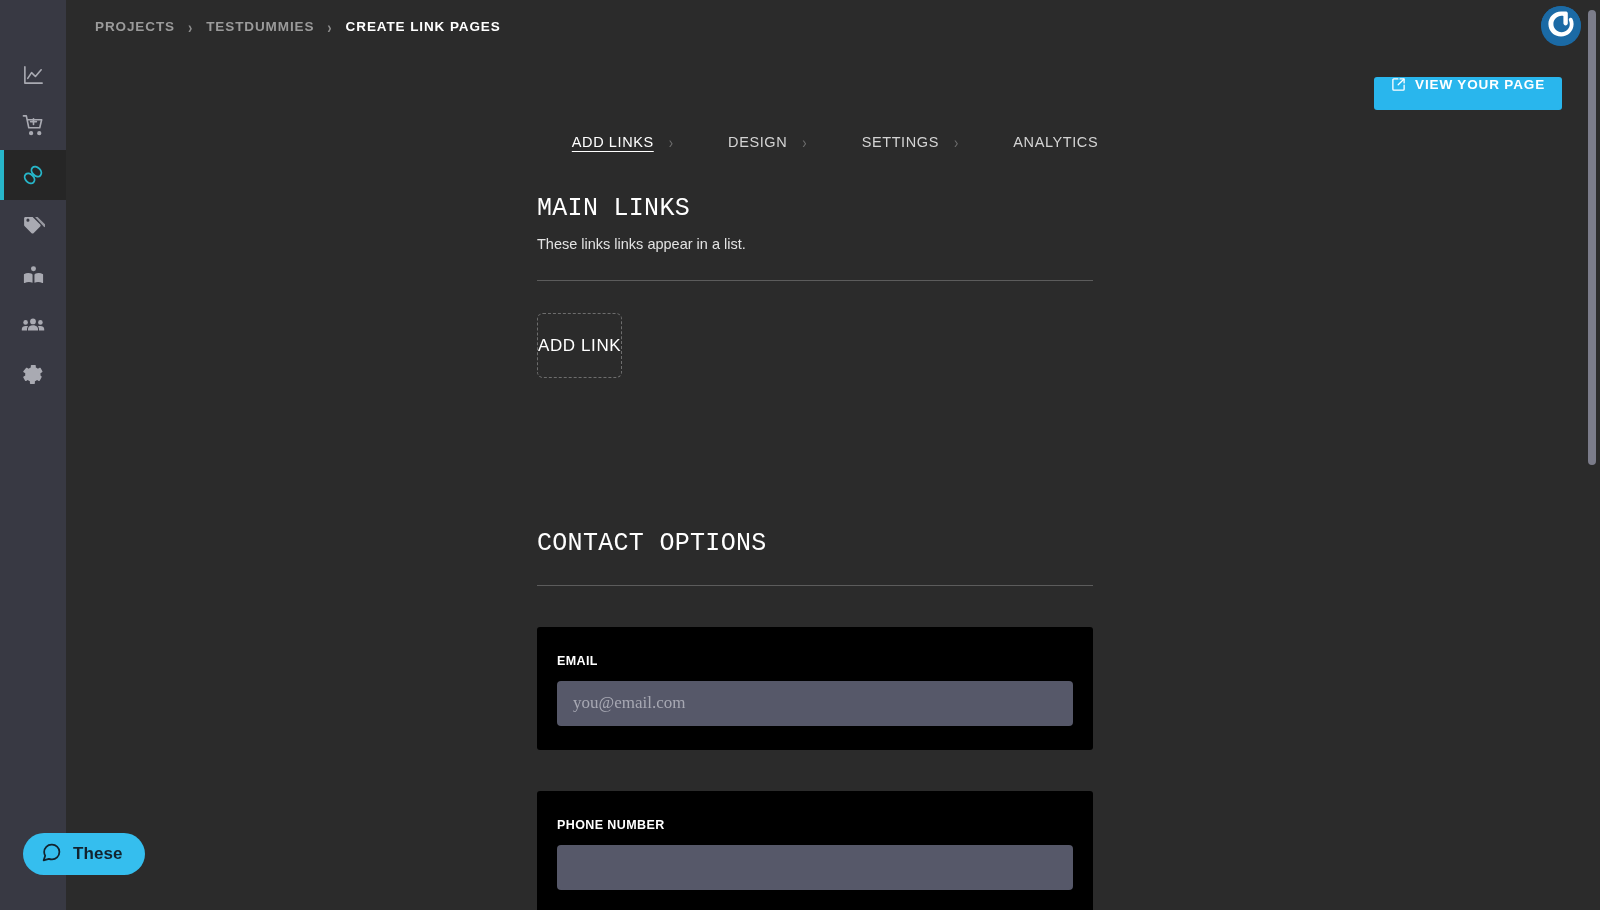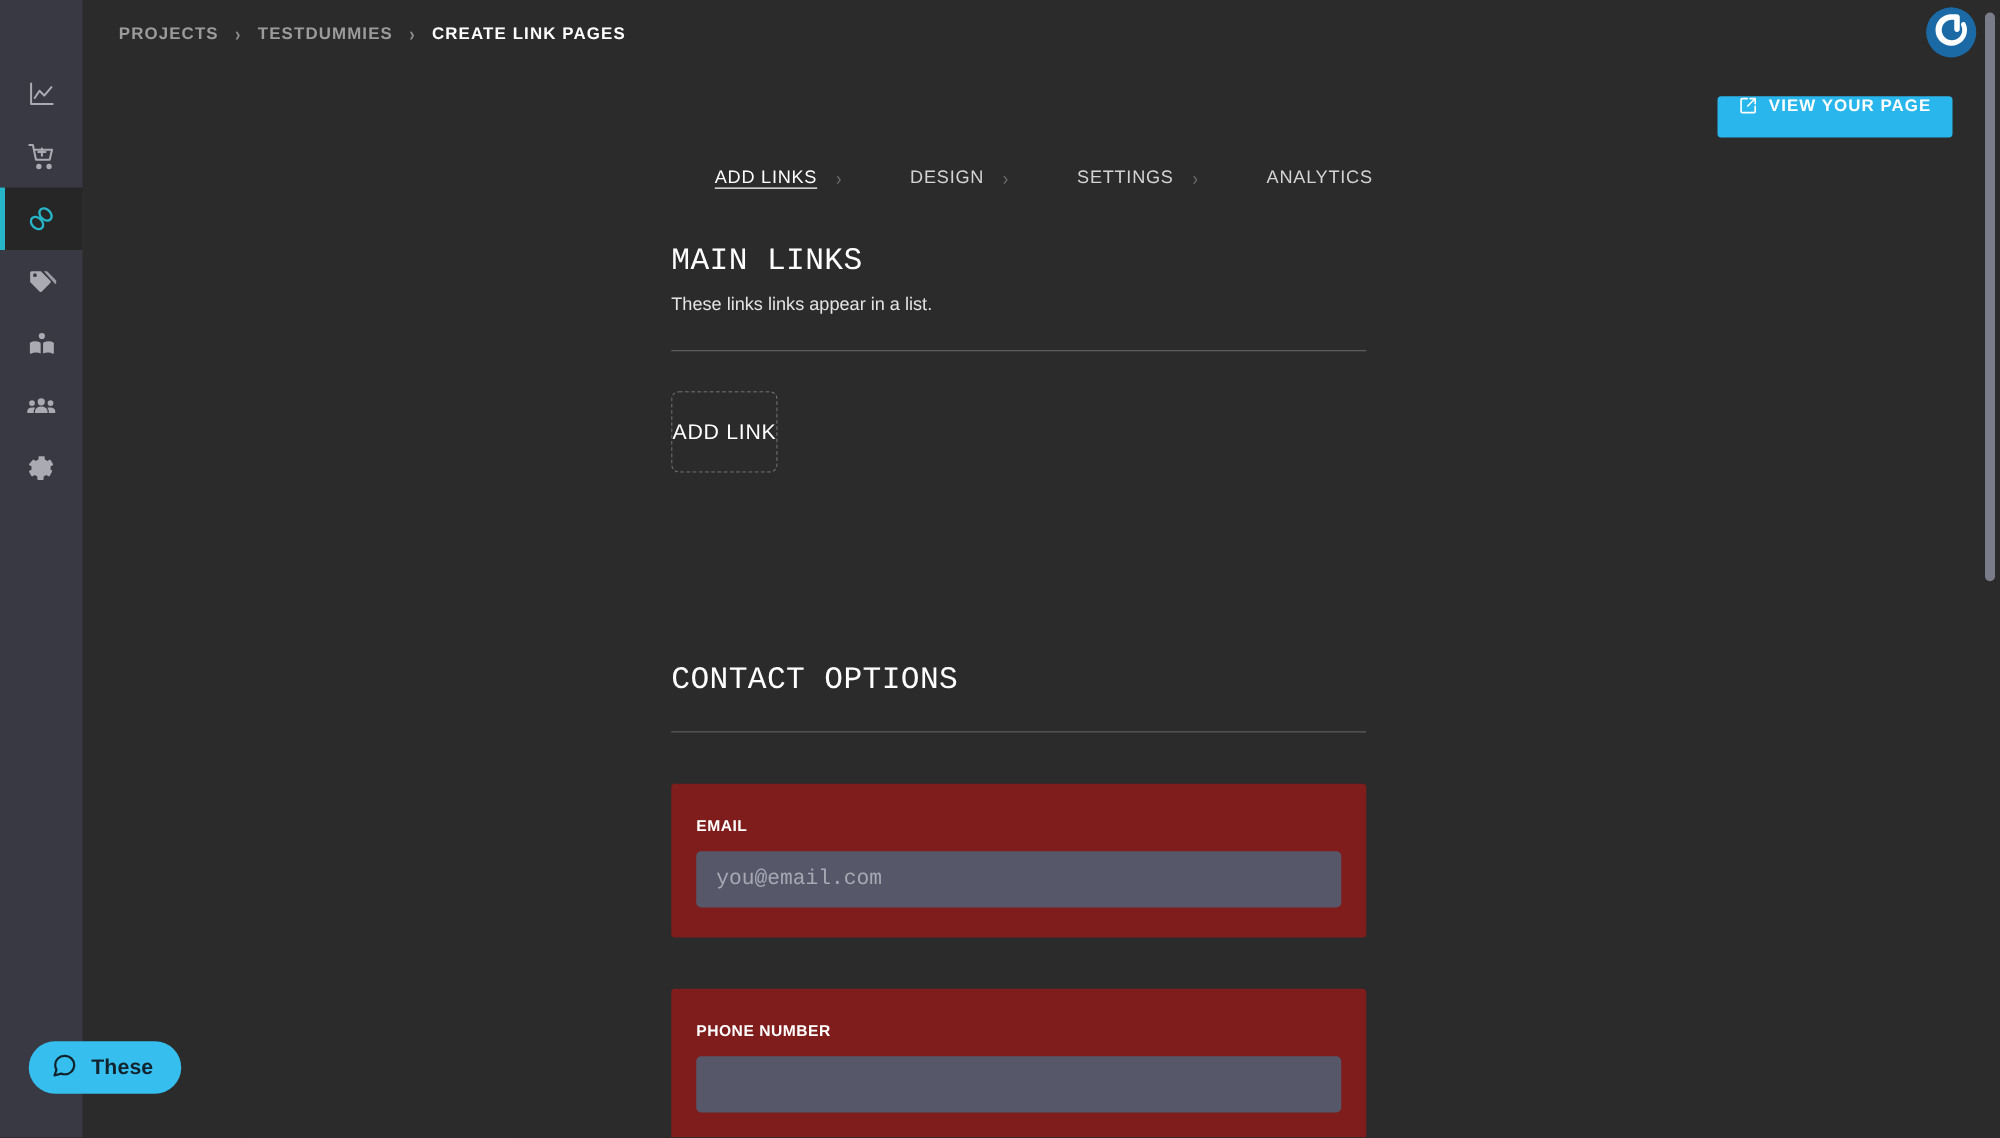--- a/index.html
+++ b/index.html
@@ -210,42 +210,42 @@
     font-size: 17px;
     letter-spacing: 0.6px;
     cursor: pointer;
     background: transparent;
     font-family: "Liberation Sans", sans-serif;
   }
 
   .spacer-lg { height: 152px; }
 
   .field-card {
-    background: #7f1d1d;
+    background: #000000;
     border-radius: 3px;
     padding: 27px 20px 24px 20px;
     margin-top: 41px;
   }
   .field-label {
     color: #ffffff;
     font-size: 12.5px;
     font-weight: 700;
     letter-spacing: 0.4px;
     margin-bottom: 13px;
   }
   .field-input {
     width: 100%;
     height: 45px;
     background: #565869;
     border: none;
     border-radius: 4px;
     color: #ffffff;
     font-size: 17px;
     padding: 0 16px;
-    font-family: Liberation Mono, monospace;
+    font-family: Liberation Serif, serif;
     outline: none;
   }
   .field-input::placeholder { color: #a7a8b3; opacity: 1; }
 
   
   .scrollbar-track {
     position: absolute;
     right: 6px;
     top: 0;
     width: 14px;

